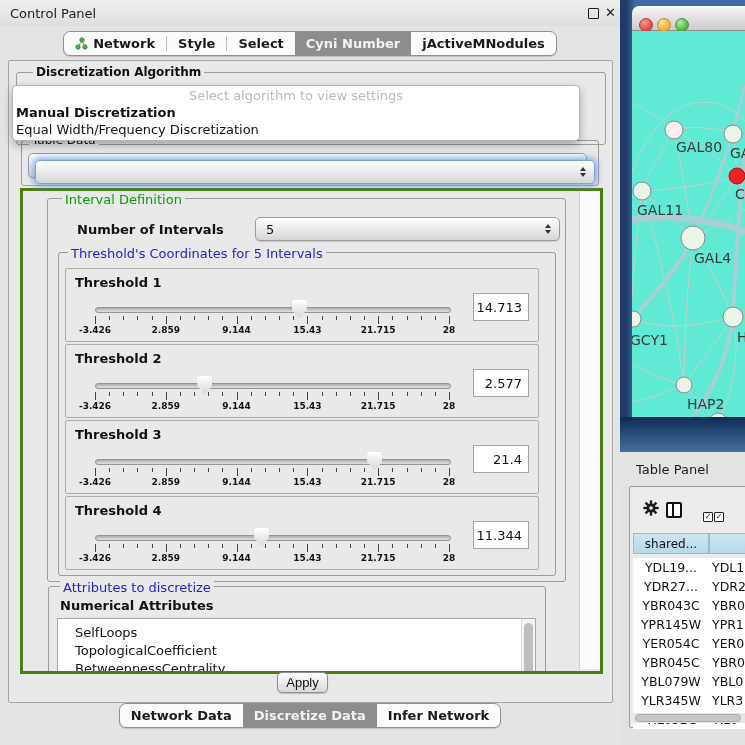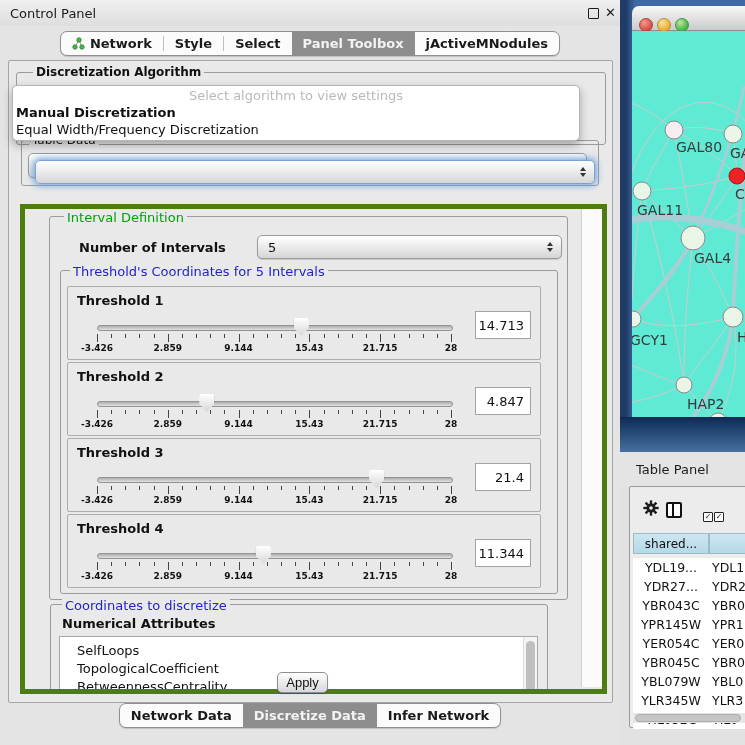--- a/index.html
+++ b/index.html
@@ -32,21 +32,21 @@
   .spinner .up{width:0;height:0;border-left:3.5px solid transparent;border-right:3.5px solid transparent;border-bottom:4.5px solid #333;}
   .spinner .dn{width:0;height:0;border-left:3.5px solid transparent;border-right:3.5px solid transparent;border-top:4.5px solid #333;}
   #algo-combo{left:26px;top:99px;width:560px;height:24px;border:1px solid #7aa4d6;box-shadow:0 0 6px 2px rgba(106,158,222,.85);z-index:1;}
   
   #popup{position:absolute;left:12px;top:85px;width:566px;height:54px;background:#fff;border:1px solid #b5b5b5;
          border-radius:5px;box-shadow:0 4px 10px rgba(0,0,0,.30);z-index:5;font-size:13px;}
   #popup .ph{height:17px;text-align:center;color:#b9b9b9;padding-top:2px;}
   #popup .opt{height:17px;padding-left:3px;color:#111;}
   #popup .opt.b{font-weight:bold;}
   
-  #viewport{position:absolute;left:20px;top:204px;width:577px;height:480px;border:5px solid #4d7c0f;background:#e9e9e9;overflow:hidden;}
+  #viewport{position:absolute;left:20px;top:188px;width:577px;height:480px;border:3px solid #4d7c0f;background:#e9e9e9;overflow:hidden;}
   .vtrack{position:absolute;left:556px;top:0;width:21px;height:478px;background:#fbfbfb;border-left:1px solid #d0d0d0;}
   
   .thr-box{position:absolute;left:42px;width:472px;height:72px;border:1px solid #adadad;background:#e9e9e9;border-radius:2px;}
   .thr-title{position:absolute;left:9px;top:6px;font-size:13px;font-weight:bold;color:#111;}
   .track{position:absolute;left:29px;top:38px;width:354px;height:4px;border:1px solid #949494;border-radius:3px;
          background:linear-gradient(#adadad,#e2e2e2);}
   .thumb{position:absolute;top:31px;width:15px;height:18px;background:linear-gradient(#ffffff,#d7d7d7);
          clip-path:polygon(8% 0,92% 0,100% 12%,100% 55%,50% 100%,0 55%,0 12%);filter:drop-shadow(0 0 1px rgba(0,0,0,.65));}
   .ticks{position:absolute;left:29px;top:47px;width:355px;height:9px;}
   .tick{position:absolute;top:0;width:1px;background:#444;}
@@ -117,21 +117,21 @@
       </div>
       <div class="tabsep"></div>
       <div class="tab">
           <span>Style</span>
         </div>
       <div class="tabsep"></div>
       <div class="tab">
           <span>Select</span>
         </div>
       <div class="tab sel">
-          <span>Panel Toolbox</span>
+          <span>Cyni Number</span>
         </div>
       <div class="tab">
           <span>jActiveMNodules</span>
         </div>
     </div>
   </div>
 
   <div id="outer">
 
     <div class="group" style="left:7px;top:11px;width:588px;height:71px;">
@@ -255,21 +255,21 @@
           <div class="tick major" style="left: 354px;"></div>
         </div>
       <div class="tick-labels">
           <span class="tick-label" style="left: -1px;">-3.426</span>
           <span class="tick-label" style="left: 69.8px;">2.859</span>
           <span class="tick-label" style="left: 140.6px;">9.144</span>
           <span class="tick-label" style="left: 211.4px;">15.43</span>
           <span class="tick-label" style="left: 282.2px;">21.715</span>
           <span class="tick-label" style="left: 353px;">28</span>
         </div>
-      <div class="valbox">4.847</div>
+      <div class="valbox">2.577</div>
     </div>
     <div class="thr-box" style="top:229px;">
       <span class="thr-title">Threshold 3</span>
       <div class="track"></div>
       <div class="thumb" style="left: 301.154px;"></div>
       <div class="ticks">
           <div class="tick major" style="left: 0px;"></div>
           <div class="tick minor" style="left: 14.16px;"></div>
           <div class="tick minor" style="left: 28.32px;"></div>
           <div class="tick minor" style="left: 42.48px;"></div>
@@ -343,21 +343,21 @@
           <span class="tick-label" style="left: 69.8px;">2.859</span>
           <span class="tick-label" style="left: 140.6px;">9.144</span>
           <span class="tick-label" style="left: 211.4px;">15.43</span>
           <span class="tick-label" style="left: 282.2px;">21.715</span>
           <span class="tick-label" style="left: 353px;">28</span>
         </div>
       <div class="valbox">11.344</div>
     </div>
 
     <div class="group" style="left:25px;top:395px;width:496px;height:150px;"></div>
-    <span class="group-title blue" style="left:37px;top:389px;font-size:13px;">Coordinates to discretize</span>
+    <span class="group-title blue" style="left:37px;top:389px;font-size:13px;">Attributes to discretize</span>
     <span style="position:absolute;left:37px;top:407px;font-size:13px;font-weight:bold;color:#111;">Numerical Attributes</span>
     <div id="attrlist">
       <div class="item" style="padding-top:5px;">SelfLoops</div>
       <div class="item">TopologicalCoefficient</div>
       <div class="item">BetweennessCentrality</div>
       <div class="ltrack">
           <div class="lthumb"></div>
         </div>
     </div>
 

